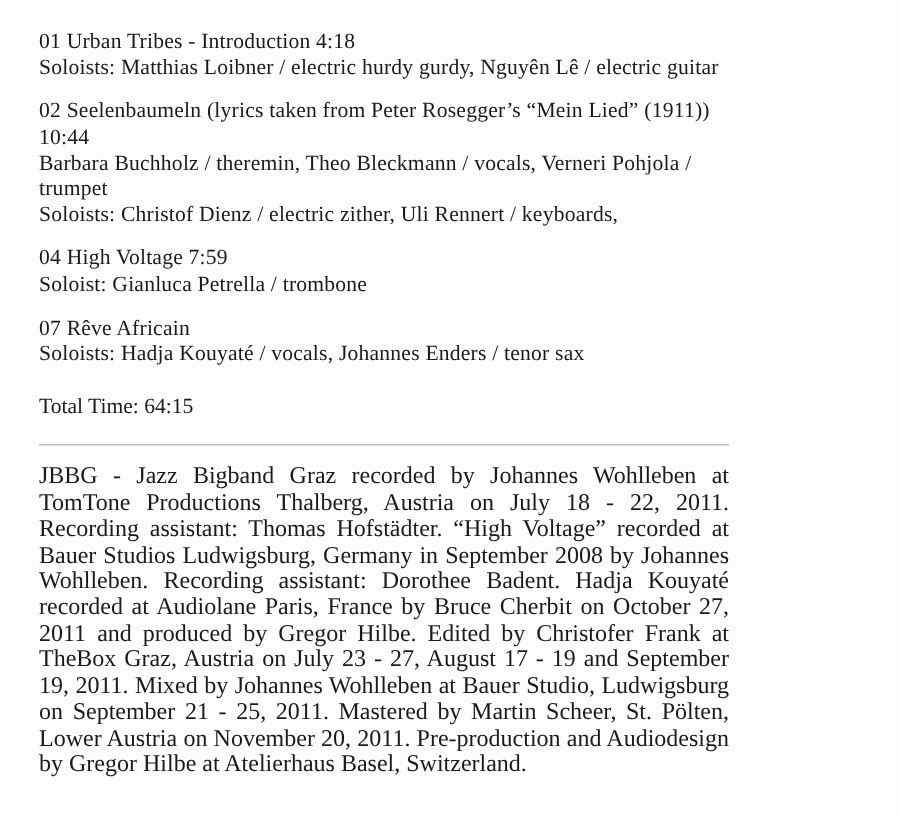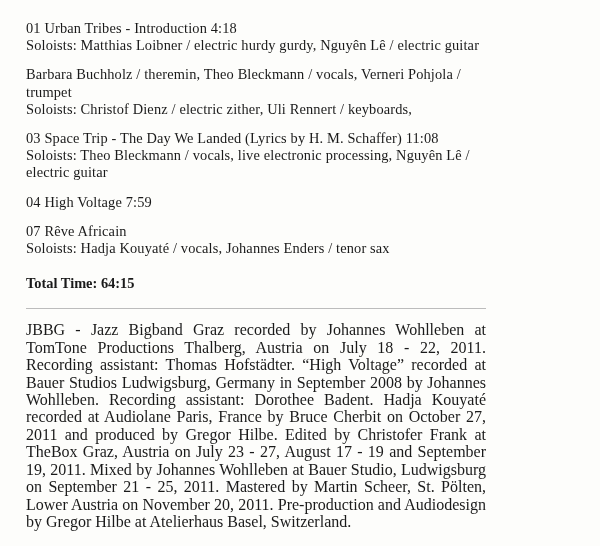--- a/index.html
+++ b/index.html
@@ -35,21 +35,20 @@
     letter-spacing: 0.01em;
   }
   .track-title {
     white-space: normal;
   }
   .total {
     font-size: 14.4px;
     line-height: 17.2px;
     margin-top: 18px;
     margin-bottom: 0;
-    font-weight: bold;
   }
   .divider {
     border: none;
     border-top: 1px solid #bcbcbc;
     margin: 16px 0 12px 0;
     width: 100%;
   }
   .credits {
     font-size: 16px;
     line-height: 17.4px;
@@ -65,31 +64,29 @@
   <div class="spacer-top"></div>
 
   <div class="tracklist">
 
     <div class="track">
       <div class="line track-title">01 Urban Tribes - Introduction 4:18</div>
       <div class="line">Soloists: Matthias Loibner / electric hurdy gurdy, Nguyên Lê / electric guitar</div>
     </div>
 
     <div class="track">
+      <div class="line track-title">02 Seelenbaumeln (lyrics taken from Peter Rosegger’s “Mein Lied” (1911)) 10:44</div>
       <div class="line">Barbara Buchholz / theremin, Theo Bleckmann / vocals, Verneri Pohjola / trumpet</div>
       <div class="line">Soloists: Christof Dienz / electric zither, Uli Rennert / keyboards,</div>
     </div>
 
-    <div class="track">
-      <div class="line track-title">03 Space Trip - The Day We Landed (Lyrics by H. M. Schaffer) 11:08</div>
-      <div class="line">Soloists: Theo Bleckmann / vocals, live electronic processing, Nguyên Lê / electric guitar</div>
-    </div>
 
     <div class="track">
       <div class="line track-title">04 High Voltage 7:59</div>
+      <div class="line">Soloist: Gianluca Petrella / trombone</div>
     </div>
 
     <div class="track">
       <div class="line track-title">07 Rêve Africain</div>
       <div class="line">Soloists: Hadja Kouyaté / vocals, Johannes Enders / tenor sax</div>
     </div>
 
 
   </div>
 

